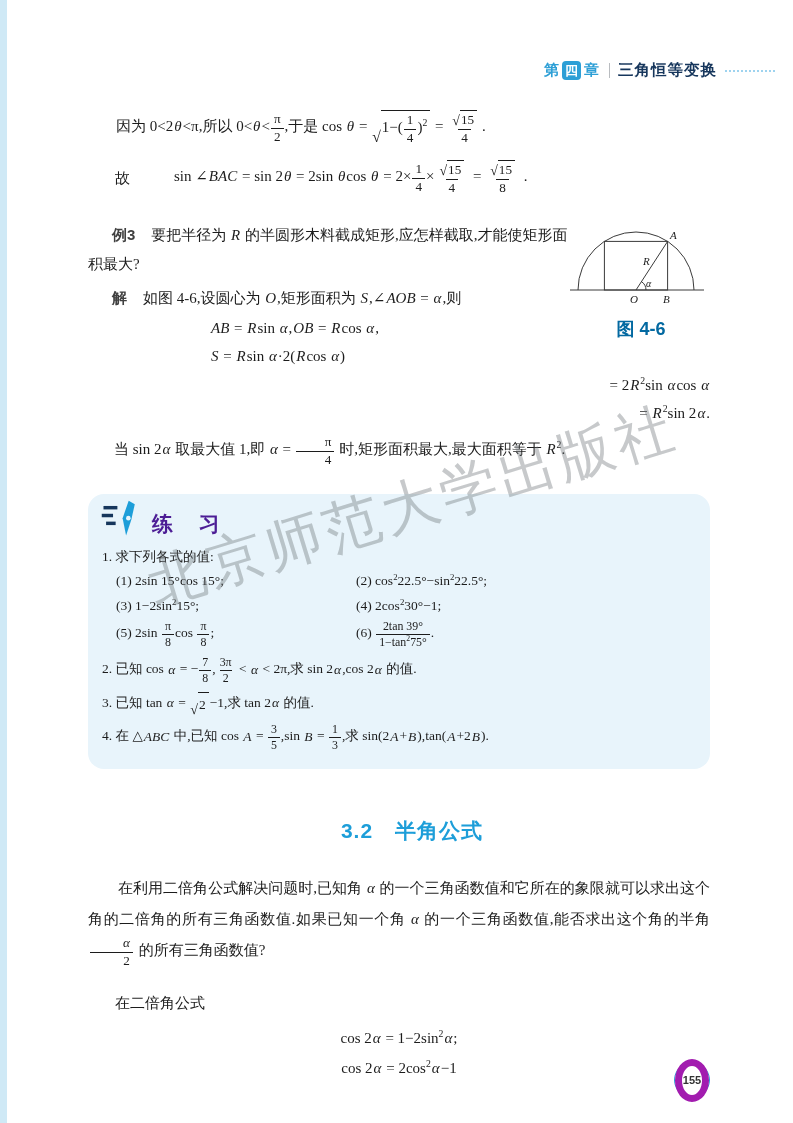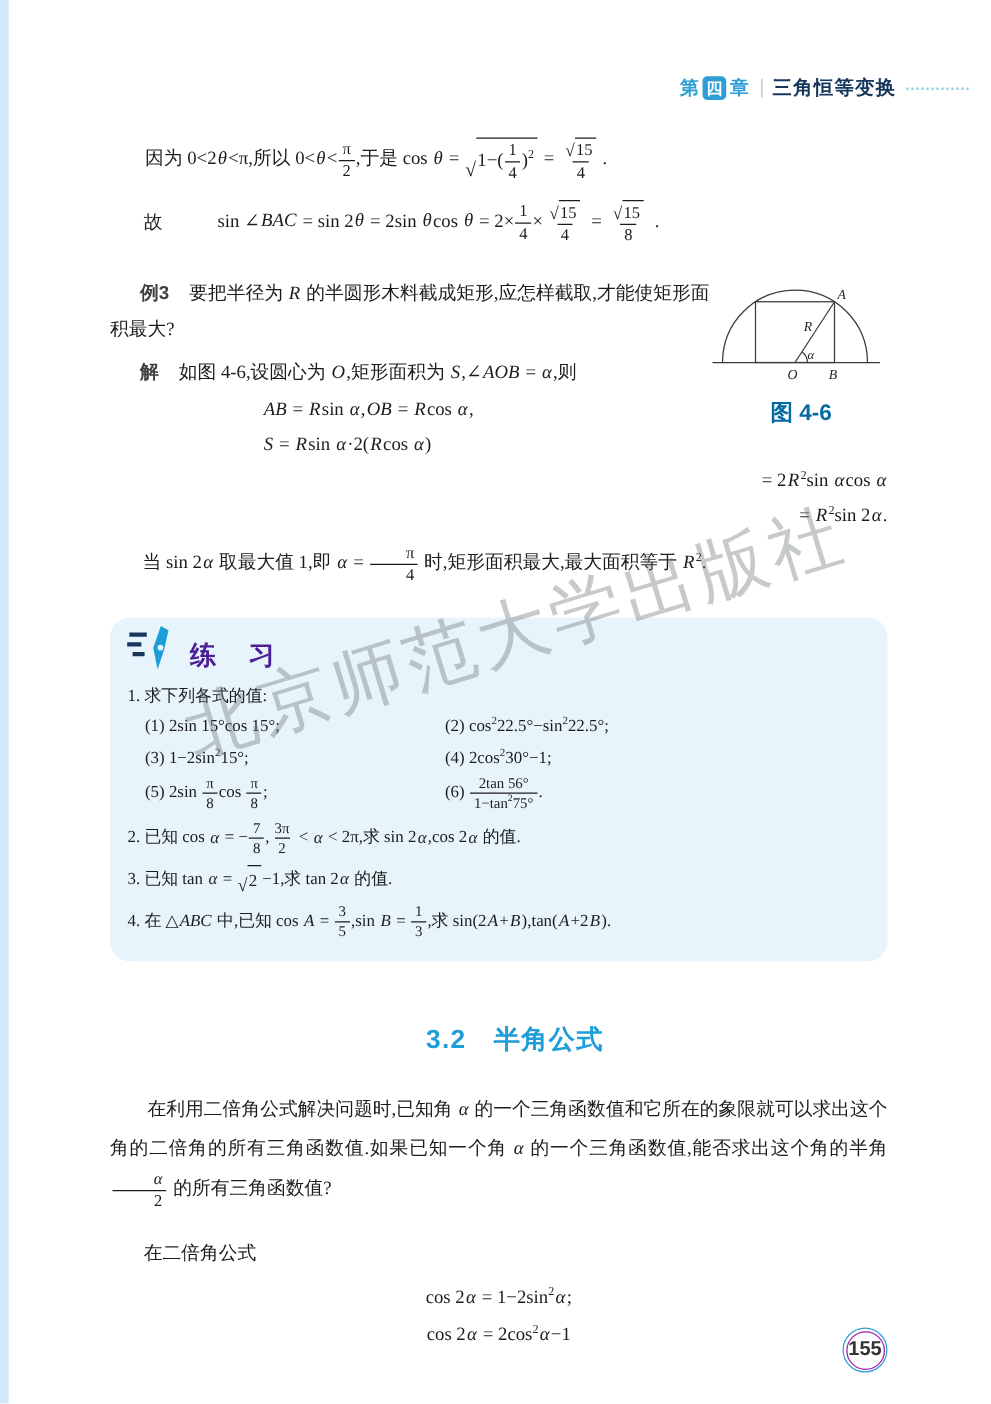--- a/index.html
+++ b/index.html
@@ -64,22 +64,22 @@
   .fintro{margin:20px 0 0 27px;}
   .ceqs{text-align:center;margin-top:6px;}
   .ceqs p{margin:2px 0;line-height:1.9;}
 
   .watermark{position:absolute;left:150px;top:548px;transform:rotate(-17deg);transform-origin:left center;
              font-size:57px;letter-spacing:4px;color:#6d7478;opacity:0.38;white-space:nowrap;
              z-index:50;pointer-events:none;font-family:"Liberation Serif",serif;}
 
   .pagenum{position:absolute;left:674px;top:1062px;width:36px;height:36px;border:1.5px solid #2d9fd6;
            border-radius:50%;display:flex;align-items:center;justify-content:center;box-sizing:border-box;}
-  .pn-inner{width:29px;height:29px;border:1px solid #a21caf;border-radius:50%;display:flex;
-            align-items:center;justify-content:center;font-size:16px;font-weight:bold;color:#333;
+  .pn-inner{width:29px;height:29px;border:7px solid #a21caf;border-radius:50%;display:flex;
+            align-items:center;justify-content:center;font-size:11px;font-weight:bold;color:#333;
             font-family:"Liberation Sans",sans-serif;}
 </style>
 </head>
 <body>
 
 <div class="page">
   <div class="edge-strip"></div>
 
   <div class="watermark">北京师范大学出版社</div>
 
@@ -189,21 +189,21 @@
         <div>(3) 1−2sin<sup class="msup">2</sup>15°;</div>
         <div>(4) 2cos<sup class="msup">2</sup>30°−1;</div>
         <div>(5) 2sin <span class="mfrac">
               <span class="num">π</span>
               <span class="den">8</span>
             </span>cos <span class="mfrac">
               <span class="num">π</span>
               <span class="den">8</span>
             </span>;</div>
         <div>(6) <span class="mfrac">
-              <span class="num">2tan 56°</span>
+              <span class="num">2tan 39°</span>
               <span class="den">1−tan<sup class="msup">2</sup>75°</span>
             </span>.</div>
       </div>
 
       <p class="exitem mathline">2. 已知 cos <span class="mi">α</span> = −<span class="mfrac">
             <span class="num">7</span>
             <span class="den">8</span>
           </span>,<span class="mfrac">
             <span class="num">3π</span>
             <span class="den">2</span>

